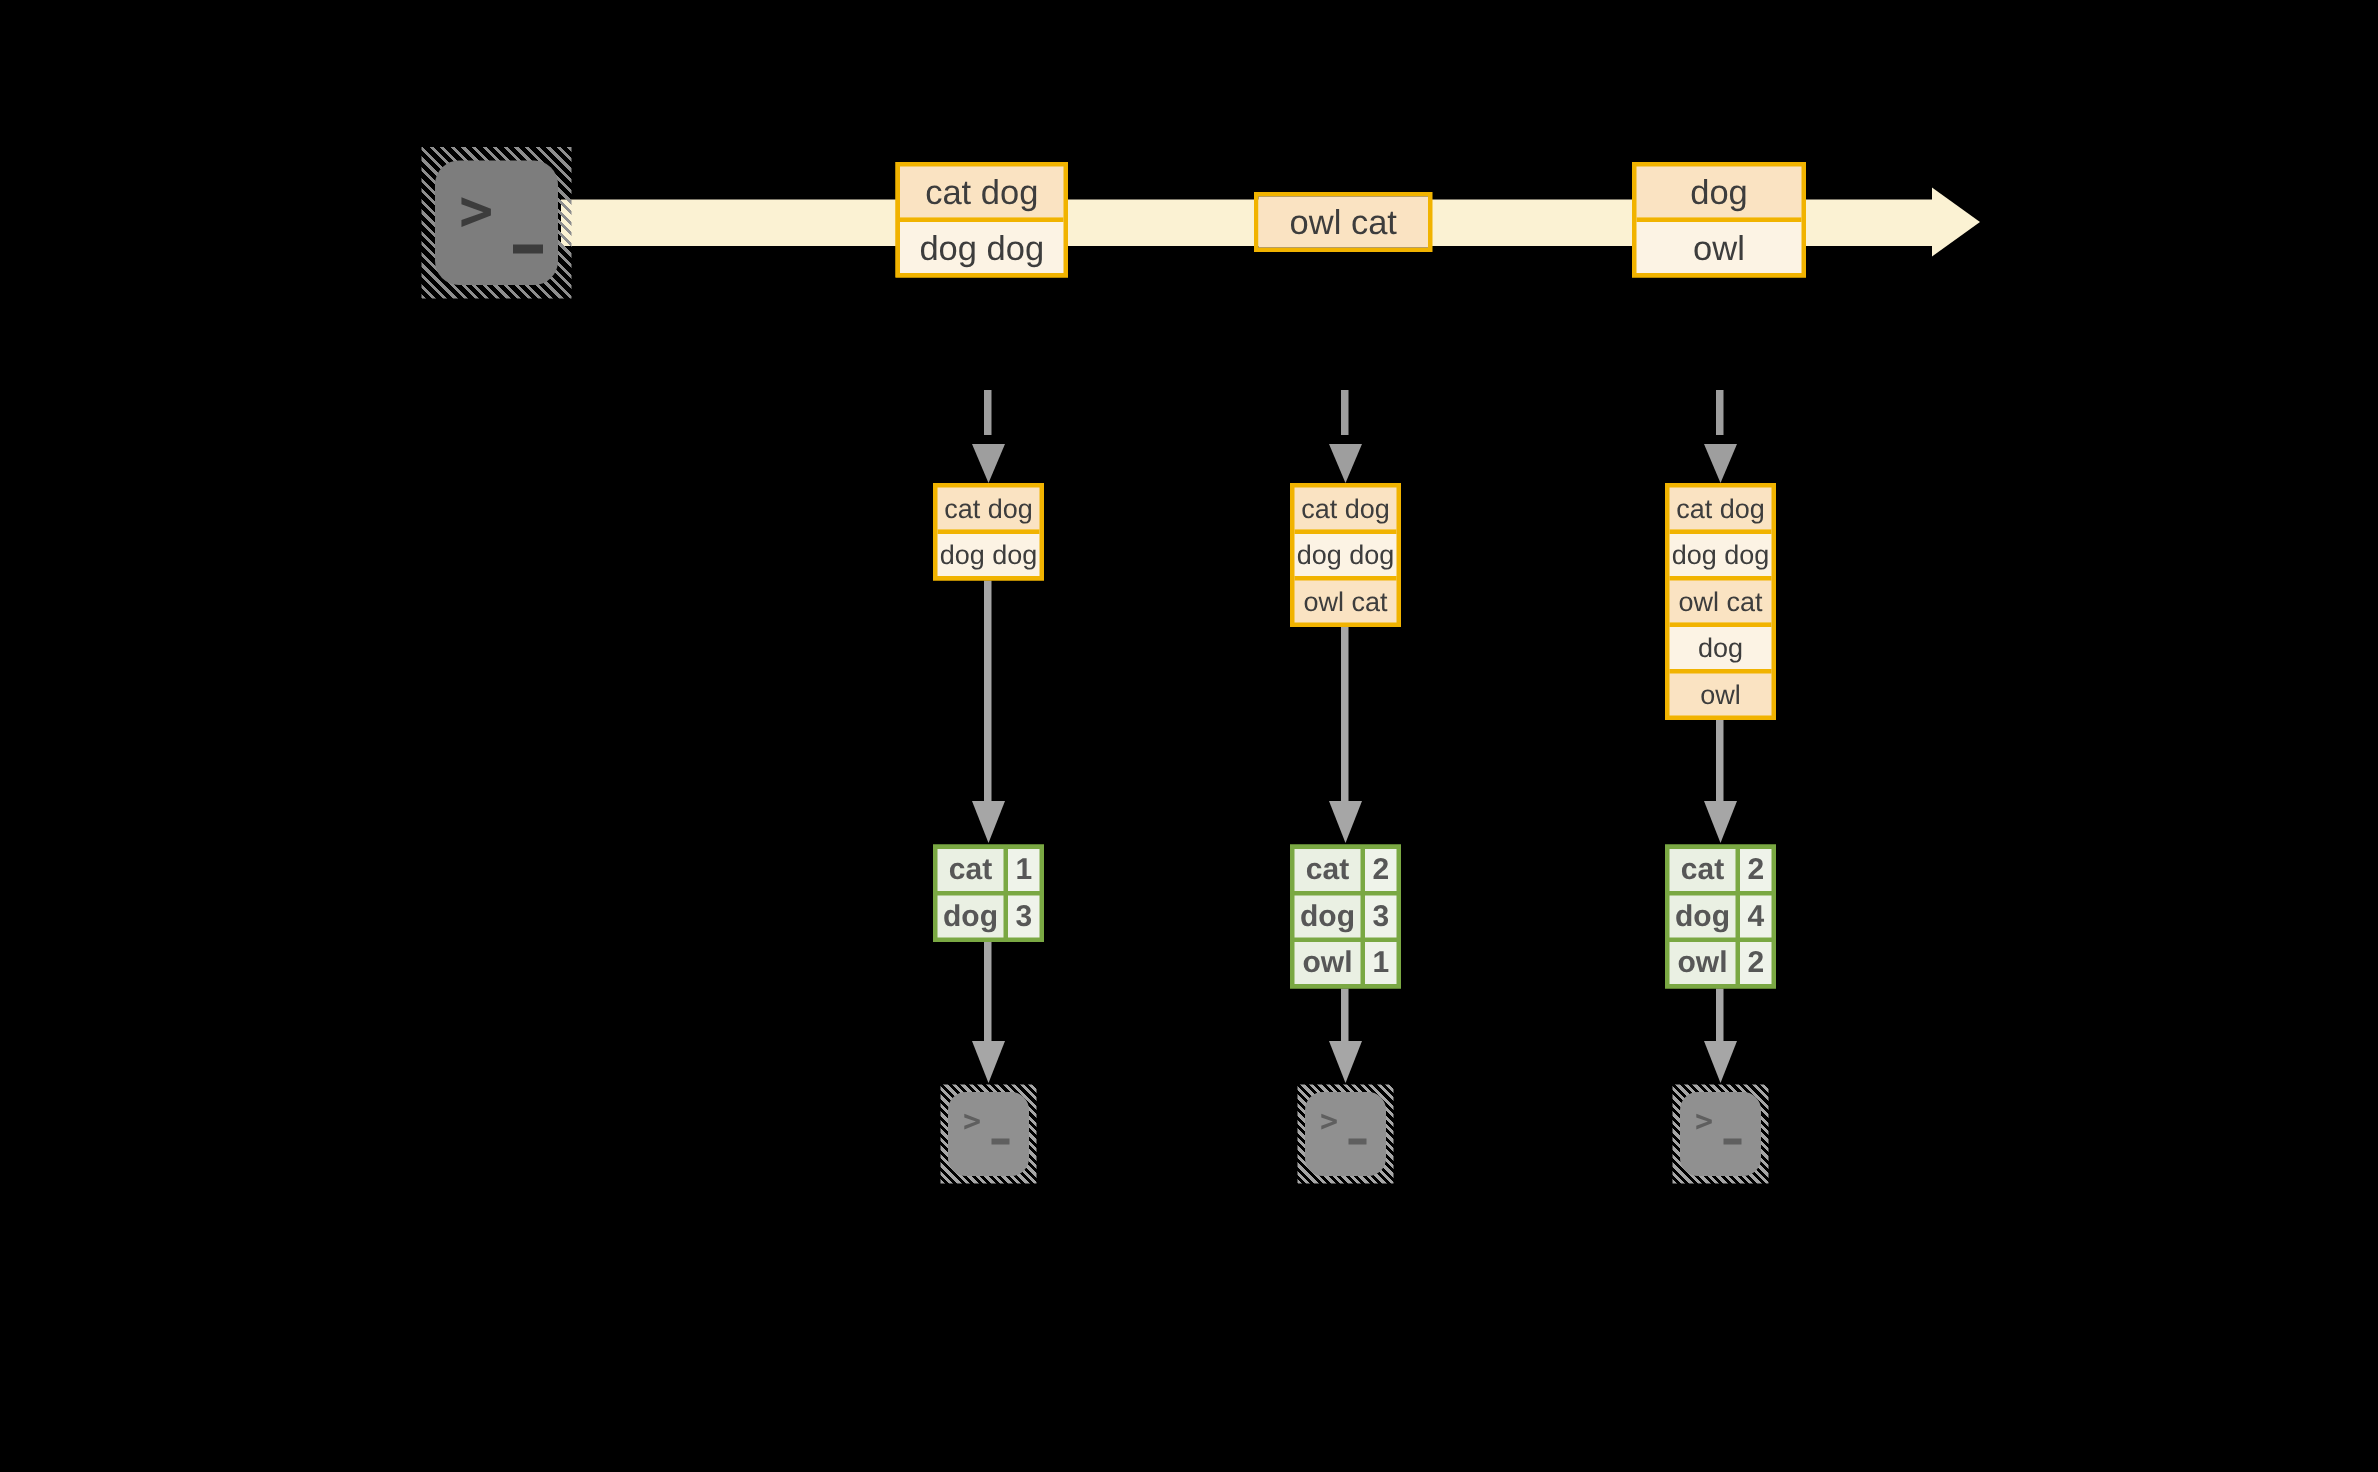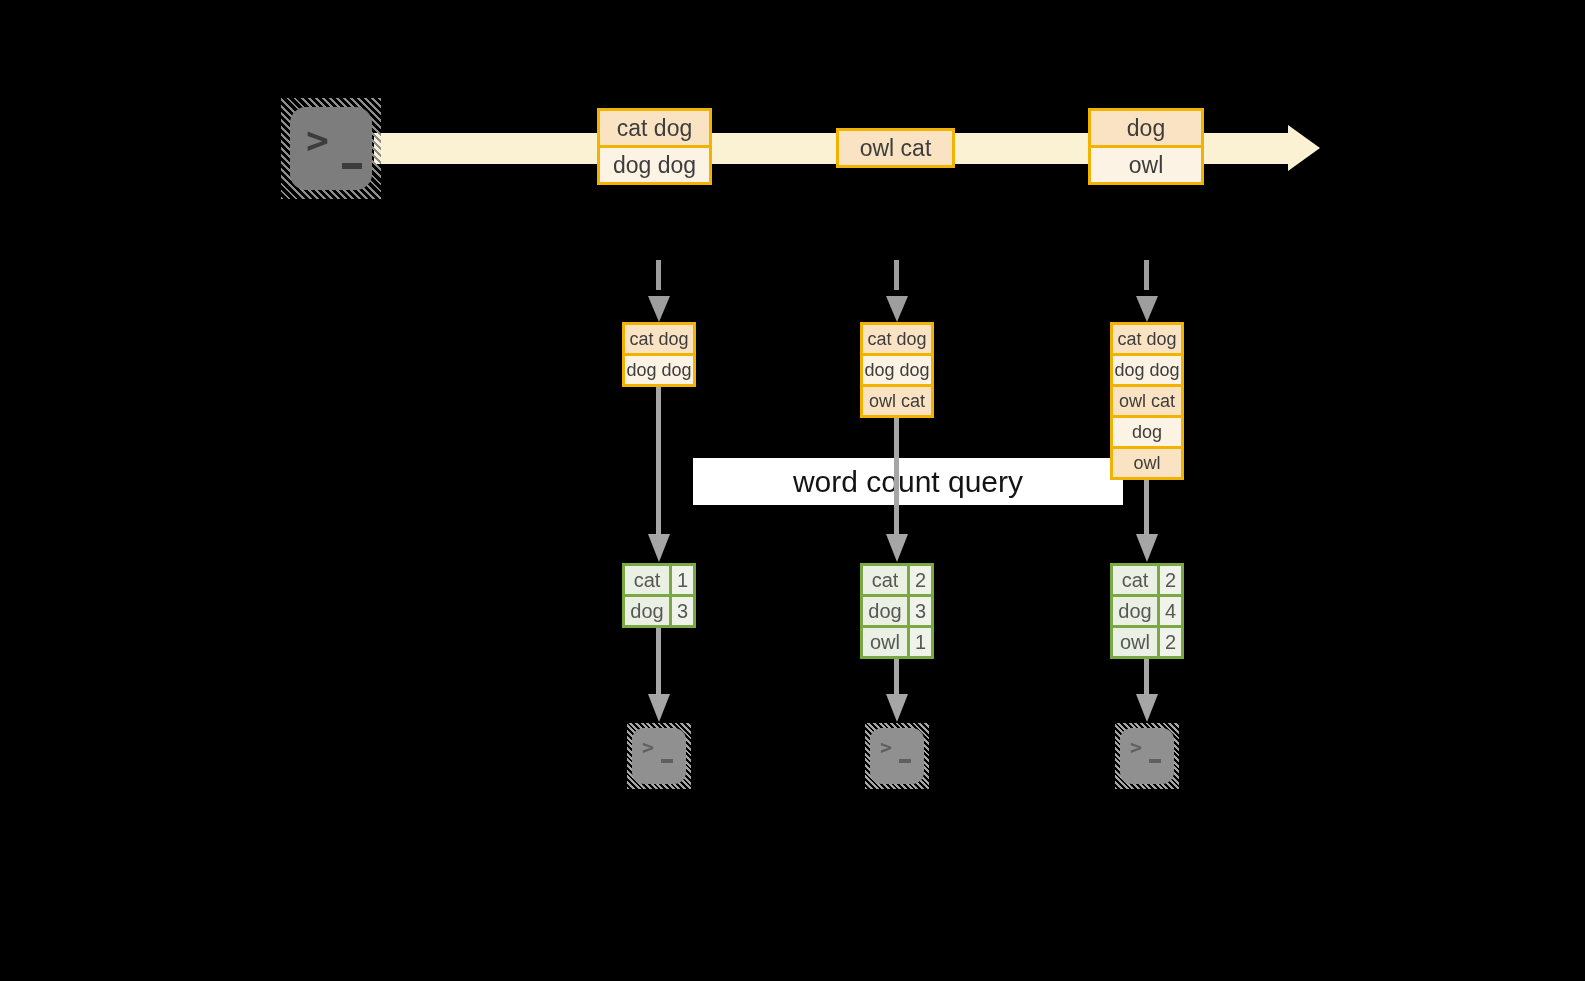--- a/index.html
+++ b/index.html
@@ -52,21 +52,21 @@
 
   
   .qlabel{left:693px;top:458px;width:430px;height:47px;background:var(--label_bg,#FFFFFF);z-index:1;
     display:flex;align-items:center;justify-content:center;font-size:30px;color:#141414;white-space:nowrap;}
 
   
   .gtable{top:563px;border:3px solid var(--table_border,#7AA843);background:var(--table_border,#7AA843);
     display:flex;flex-direction:column;gap:3px;z-index:3;}
   .gtable1{left:622px;} .gtable2{left:860px;} .gtable3{left:1110px;}
   .grow{display:flex;gap:3px;height:28px;}
-  .gcell{display:flex;align-items:center;justify-content:center;font-size:20px;color:#575757;}
+  .gcell{display:flex;align-items:center;justify-content:center;font-size:20px;color:#575757;font-weight:bold;}
   .gword{width:44px;background:var(--table_cell_word,#EAF0E3);}
   .gval{width:21px;background:var(--table_cell_val,#EFF3EA);}
 </style>
 </head>
 <body>
 
 <div id="canvas">
 
   <div class="abs band"></div>
   <div class="abs band-head"></div>
@@ -107,21 +107,20 @@
     <div class="orow">owl cat</div>
   </div>
   <div class="abs obox sbox sbox3">
     <div class="orow">cat dog</div>
     <div class="orow">dog dog</div>
     <div class="orow">owl cat</div>
     <div class="orow">dog</div>
     <div class="orow">owl</div>
   </div>
 
-  <div class="abs qlabel">word count query</div>
 
   <div class="abs vline" style="left:656px;top:387px;height:147px;"></div>
   <div class="abs ahead solid" style="left:648px;top:534px;"></div>
   <div class="abs vline" style="left:894px;top:418px;height:116px;"></div>
   <div class="abs ahead solid" style="left:886px;top:534px;"></div>
   <div class="abs vline" style="left:1144px;top:480px;height:54px;"></div>
   <div class="abs ahead solid" style="left:1136px;top:534px;"></div>
 
   <div class="abs gtable gtable1">
     <div class="grow">

